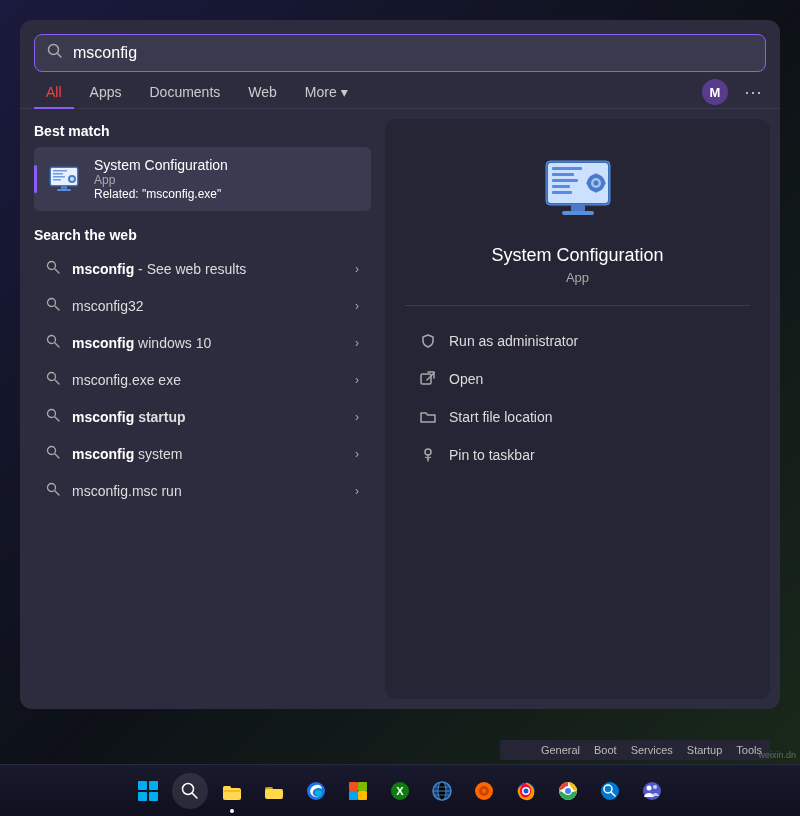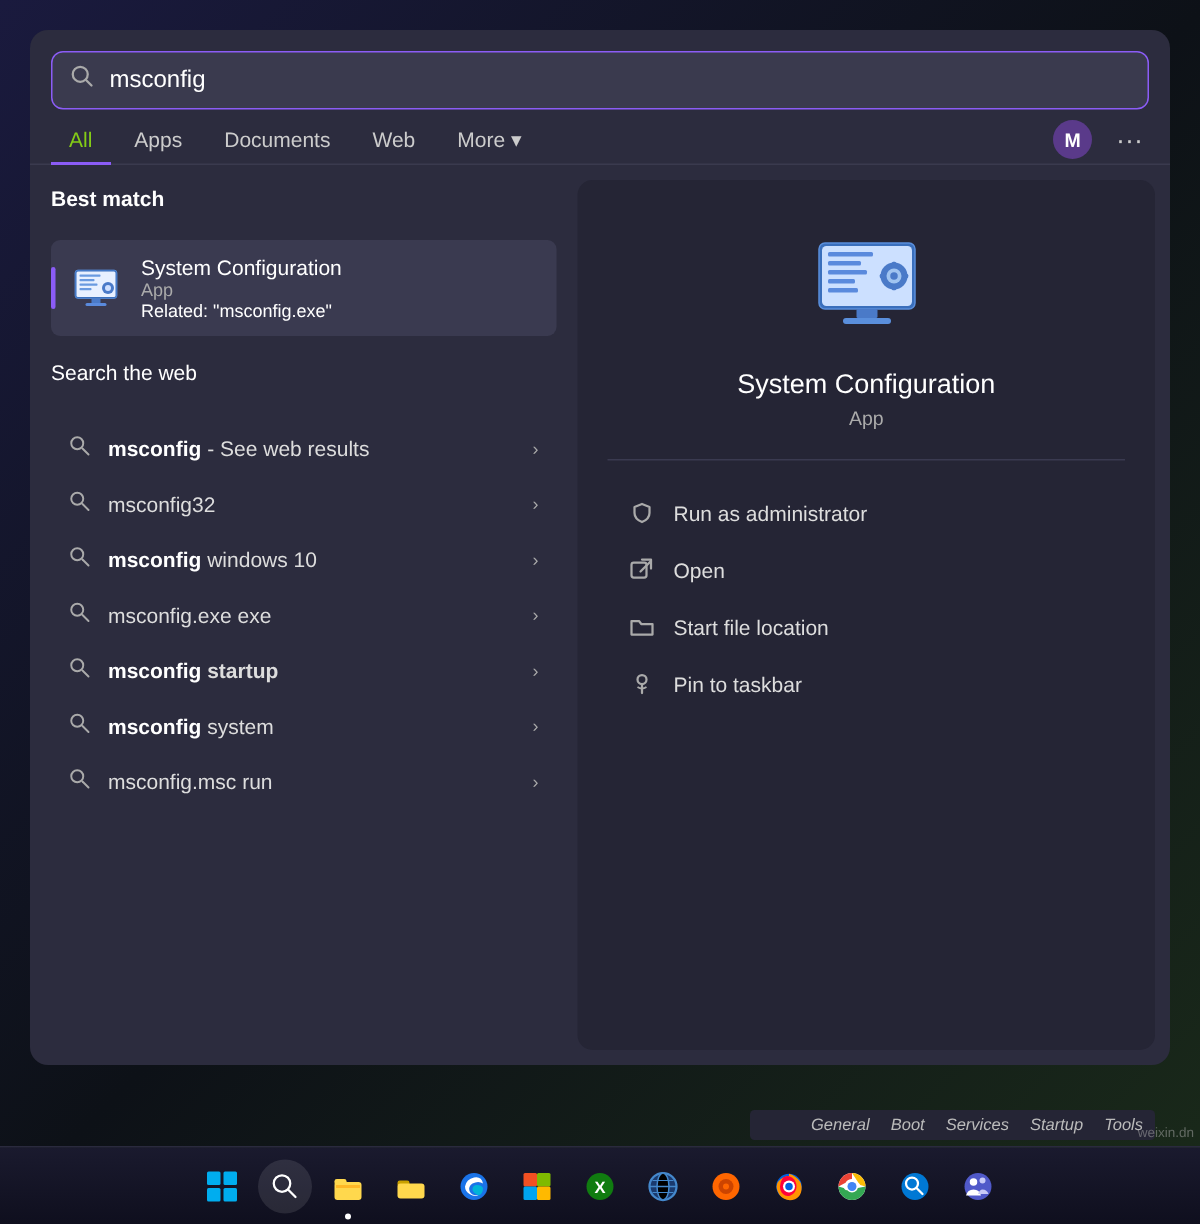--- a/index.html
+++ b/index.html
@@ -73,21 +73,21 @@
 
     .tab-item {
       padding: 8px 12px;
       color: #ccc;
       font-size: 14px;
       cursor: pointer;
       position: relative;
     }
 
     .tab-item.active {
-      color: #84cc16;
+      color: #ef4444;
     }
 
     .tab-item.active::after {
       content: '';
       position: absolute;
       bottom: -1px;
       left: 0;
       right: 0;
       height: 2px;
       background: #8b5cf6;
@@ -130,21 +130,21 @@
     .left-panel {
       width: 365px;
       padding: 14px;
       flex-shrink: 0;
     }
 
     .section-title {
       color: #fff;
       font-size: 14px;
       font-weight: 600;
-      margin-bottom: 20px;
+      margin-bottom: 8px;
     }
 
     
     .best-match-item {
       display: flex;
       align-items: center;
       gap: 12px;
       background: #3a3a50;
       border-radius: 6px;
       padding: 10px 12px;
@@ -196,22 +196,22 @@
     }
 
     .best-match-related span {
       color: #fff;
     }
 
     
     .web-section-title {
       color: #fff;
       font-size: 14px;
-      font-weight: 400;
-      margin-bottom: 24px;
+      font-weight: 700;
+      margin-bottom: 7px;
     }
 
     .web-search-item {
       display: flex;
       align-items: center;
       gap: 12px;
       padding: 10px 12px;
       cursor: pointer;
       border-radius: 4px;
       color: #ddd;
@@ -600,21 +600,21 @@
                 <path d="M5 10 Q8 12 11 10" stroke="#aaa" stroke-width="1.2" fill="none"></path>
               </svg>
             </span>
             <span>Pin to taskbar</span>
           </li>
         </ul>
       </div>
     </div>
   </div>
 
-  <div class="msconfig-hint" style="bottom: 56px; left: 500px; right: 30px; height: 20px; background: #252535; border-radius: 3px; display: flex; align-items: center; padding: 0 8px; gap: 14px; position: absolute; font-style: italic;">
+  <div class="msconfig-hint" style="bottom: 56px; left: 500px; right: 30px; height: 20px; background: #252535; border-radius: 3px; display: flex; align-items: center; padding: 0 8px; gap: 14px; position: absolute;">
     <span style="color:#bbb; font-size:11px;">General</span>
     <span style="color:#bbb; font-size:11px;">Boot</span>
     <span style="color:#bbb; font-size:11px;">Services</span>
     <span style="color:#bbb; font-size:11px;">Startup</span>
     <span style="color:#bbb; font-size:11px;">Tools</span>
   </div>
 
   <div class="taskbar">
 
     <div class="taskbar-icon windows">

